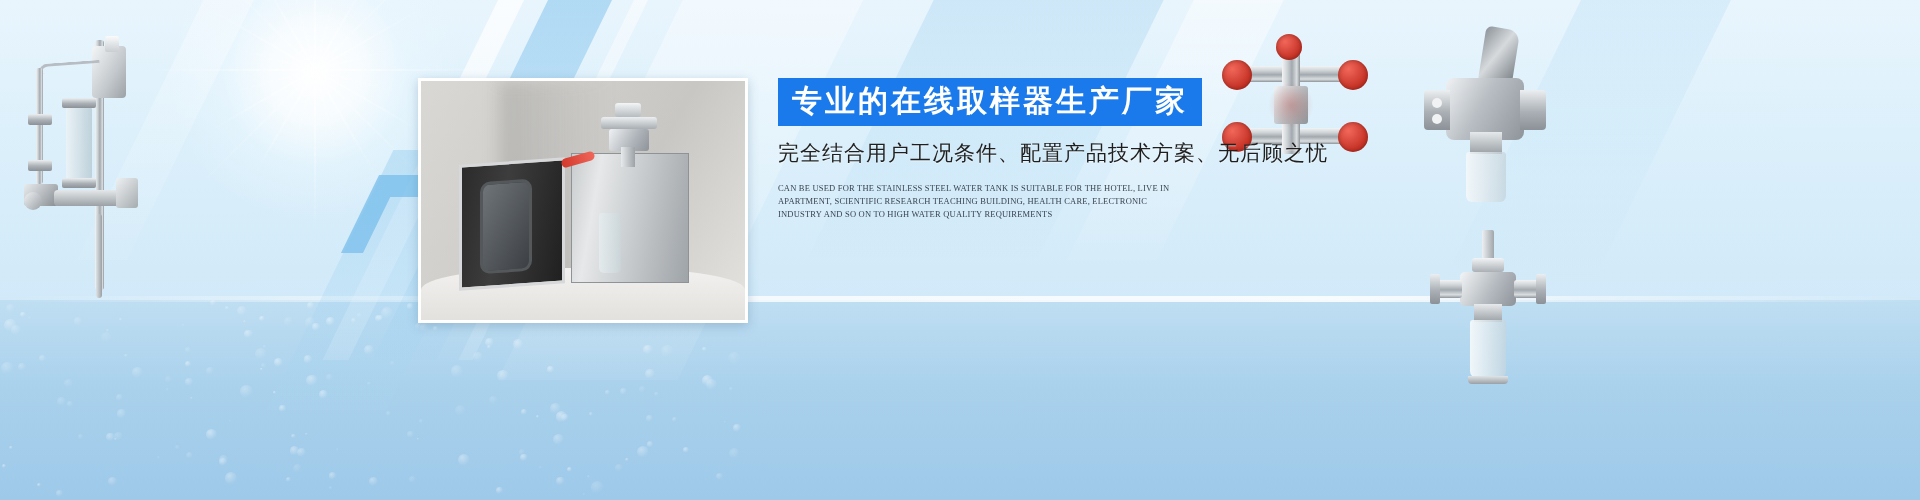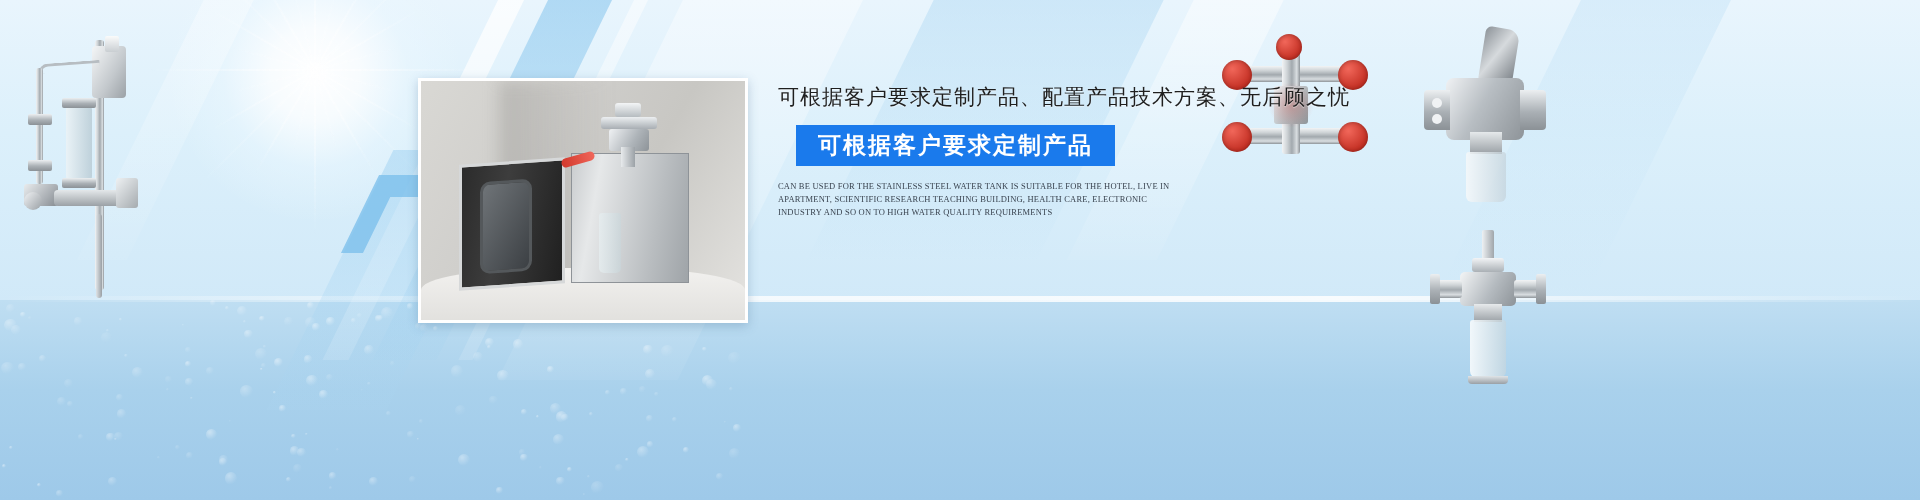--- a/index.html
+++ b/index.html
@@ -506,22 +506,22 @@
     <div class="flange" style="left:0px;  top:44px; width:10px; height:30px;"></div>
     <div class="flange" style="left:106px;top:44px; width:10px; height:30px;"></div>
     <div style="position:absolute; left:44px; top:74px; width:28px; height:18px; background:linear-gradient(180deg,#e7eaec,#9aa0a5);"></div>
     <div style="position:absolute; left:40px; top:90px; width:36px; height:58px; background:linear-gradient(90deg,rgba(246,250,252,.92),rgba(198,214,222,.72)); border-radius:3px 3px 7px 7px;"></div>
     <div style="position:absolute; left:38px; top:146px; width:40px; height:8px; background:linear-gradient(180deg,#dfe4e7,#9aa0a5); border-radius:0 0 4px 4px;"></div>
   </div>
 
   <div class="text-block">
 
 
-
-    <div class="subline">可根据客户要求定制产品、配置产品技术方案、无后顾之忧</div>
-
-    <div class="headline-bar2">可根据客户要求定制产品</div>
+    <div class="headline-bar">专业的在线取样器生产厂家</div>
+
+    <div class="subline">完全结合用户工况条件、配置产品技术方案、无后顾之忧</div>
+
 
     <div class="fineprint">CAN BE USED FOR THE STAINLESS STEEL WATER TANK IS SUITABLE FOR THE HOTEL, LIVE IN APARTMENT, SCIENTIFIC RESEARCH TEACHING BUILDING, HEALTH CARE, ELECTRONIC INDUSTRY AND SO ON TO HIGH WATER QUALITY REQUIREMENTS</div>
   </div>
 
 
 </div>
 
 </body></html>

